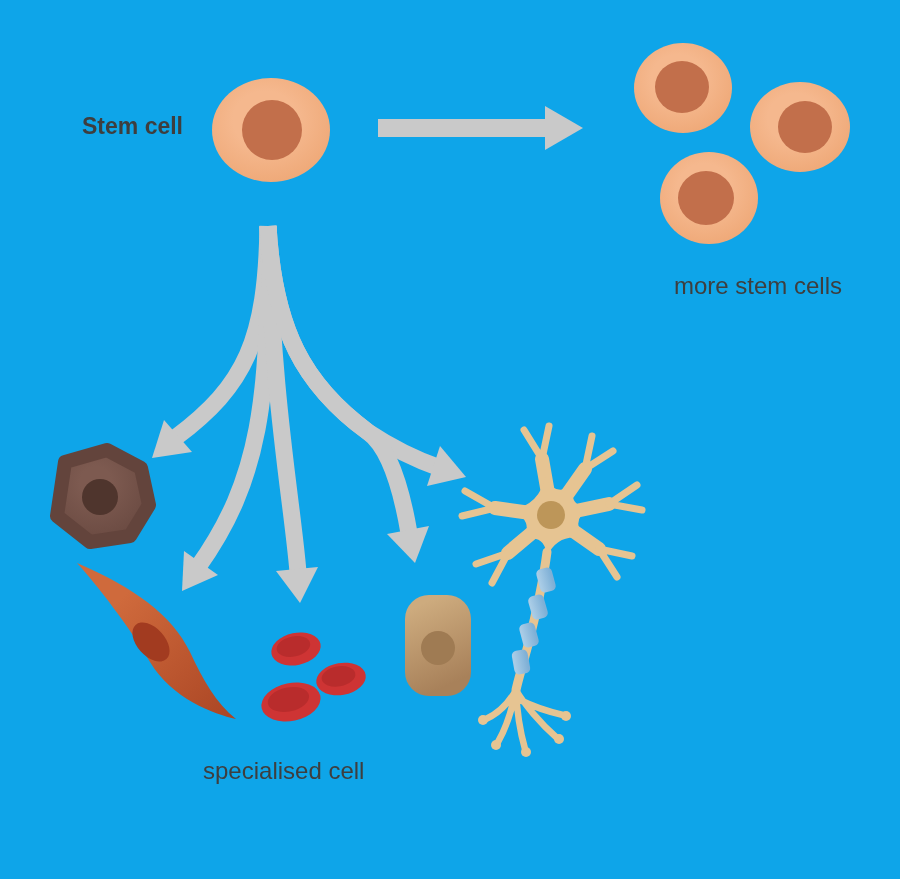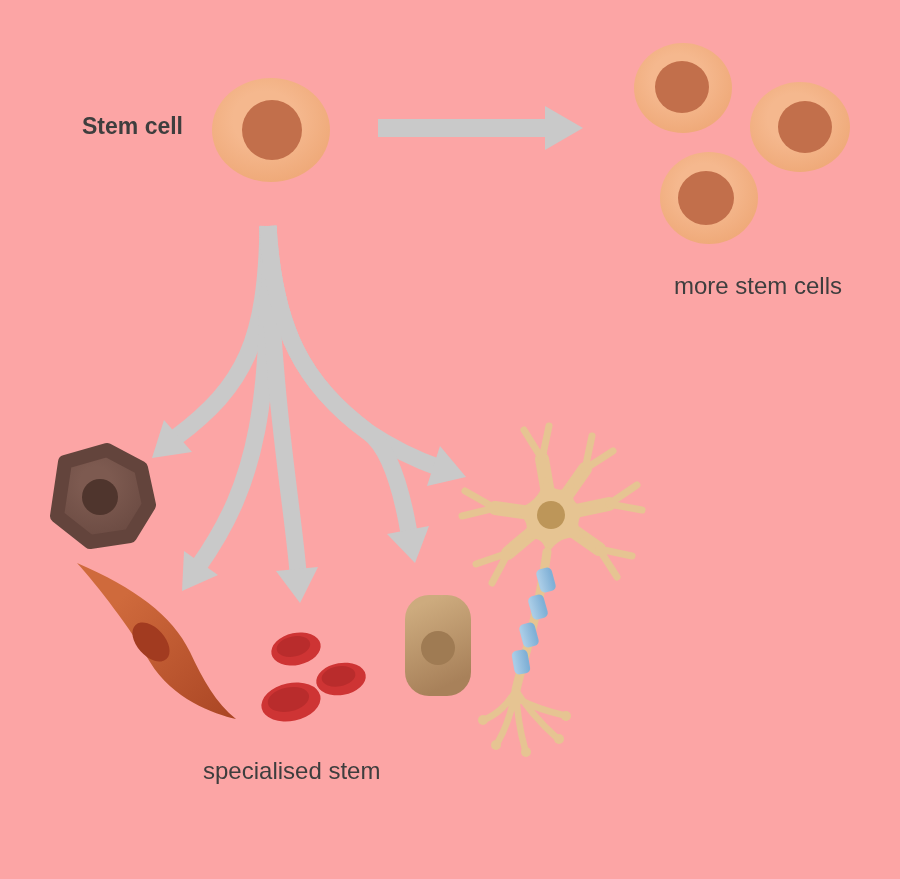--- a/index.html
+++ b/index.html
@@ -4,21 +4,21 @@
 <style>
   html, body {
     margin: 0;
     padding: 0;
     font-family: "Liberation Sans", sans-serif;
   }
   .canvas {
     position: relative;
     width: 900px;
     height: 879px;
-    background: #fca5a5;
+    background: #0ea5e9;
     overflow: hidden;
   }
   .canvas svg {
     position: absolute;
     left: 0;
     top: 0;
   }
   .lbl {
     position: absolute;
     color: #3e3e3e;
@@ -164,14 +164,14 @@
         <circle cx="496" cy="745" r="5" fill="#e6c492"></circle>
         <circle cx="526" cy="752" r="5" fill="#e6c492"></circle>
         <circle cx="559" cy="739" r="5" fill="#e6c492"></circle>
         <circle cx="566" cy="716" r="5" fill="#e6c492"></circle>
       </g>
     </g>
   </svg>
 
   <div class="lbl lbl-stem">Stem cell</div>
   <div class="lbl lbl-more">more stem cells</div>
-  <div class="lbl lbl-spec">specialised stem</div>
+  <div class="lbl lbl-spec">specialised cell</div>
 </div>
 
 </body></html>

